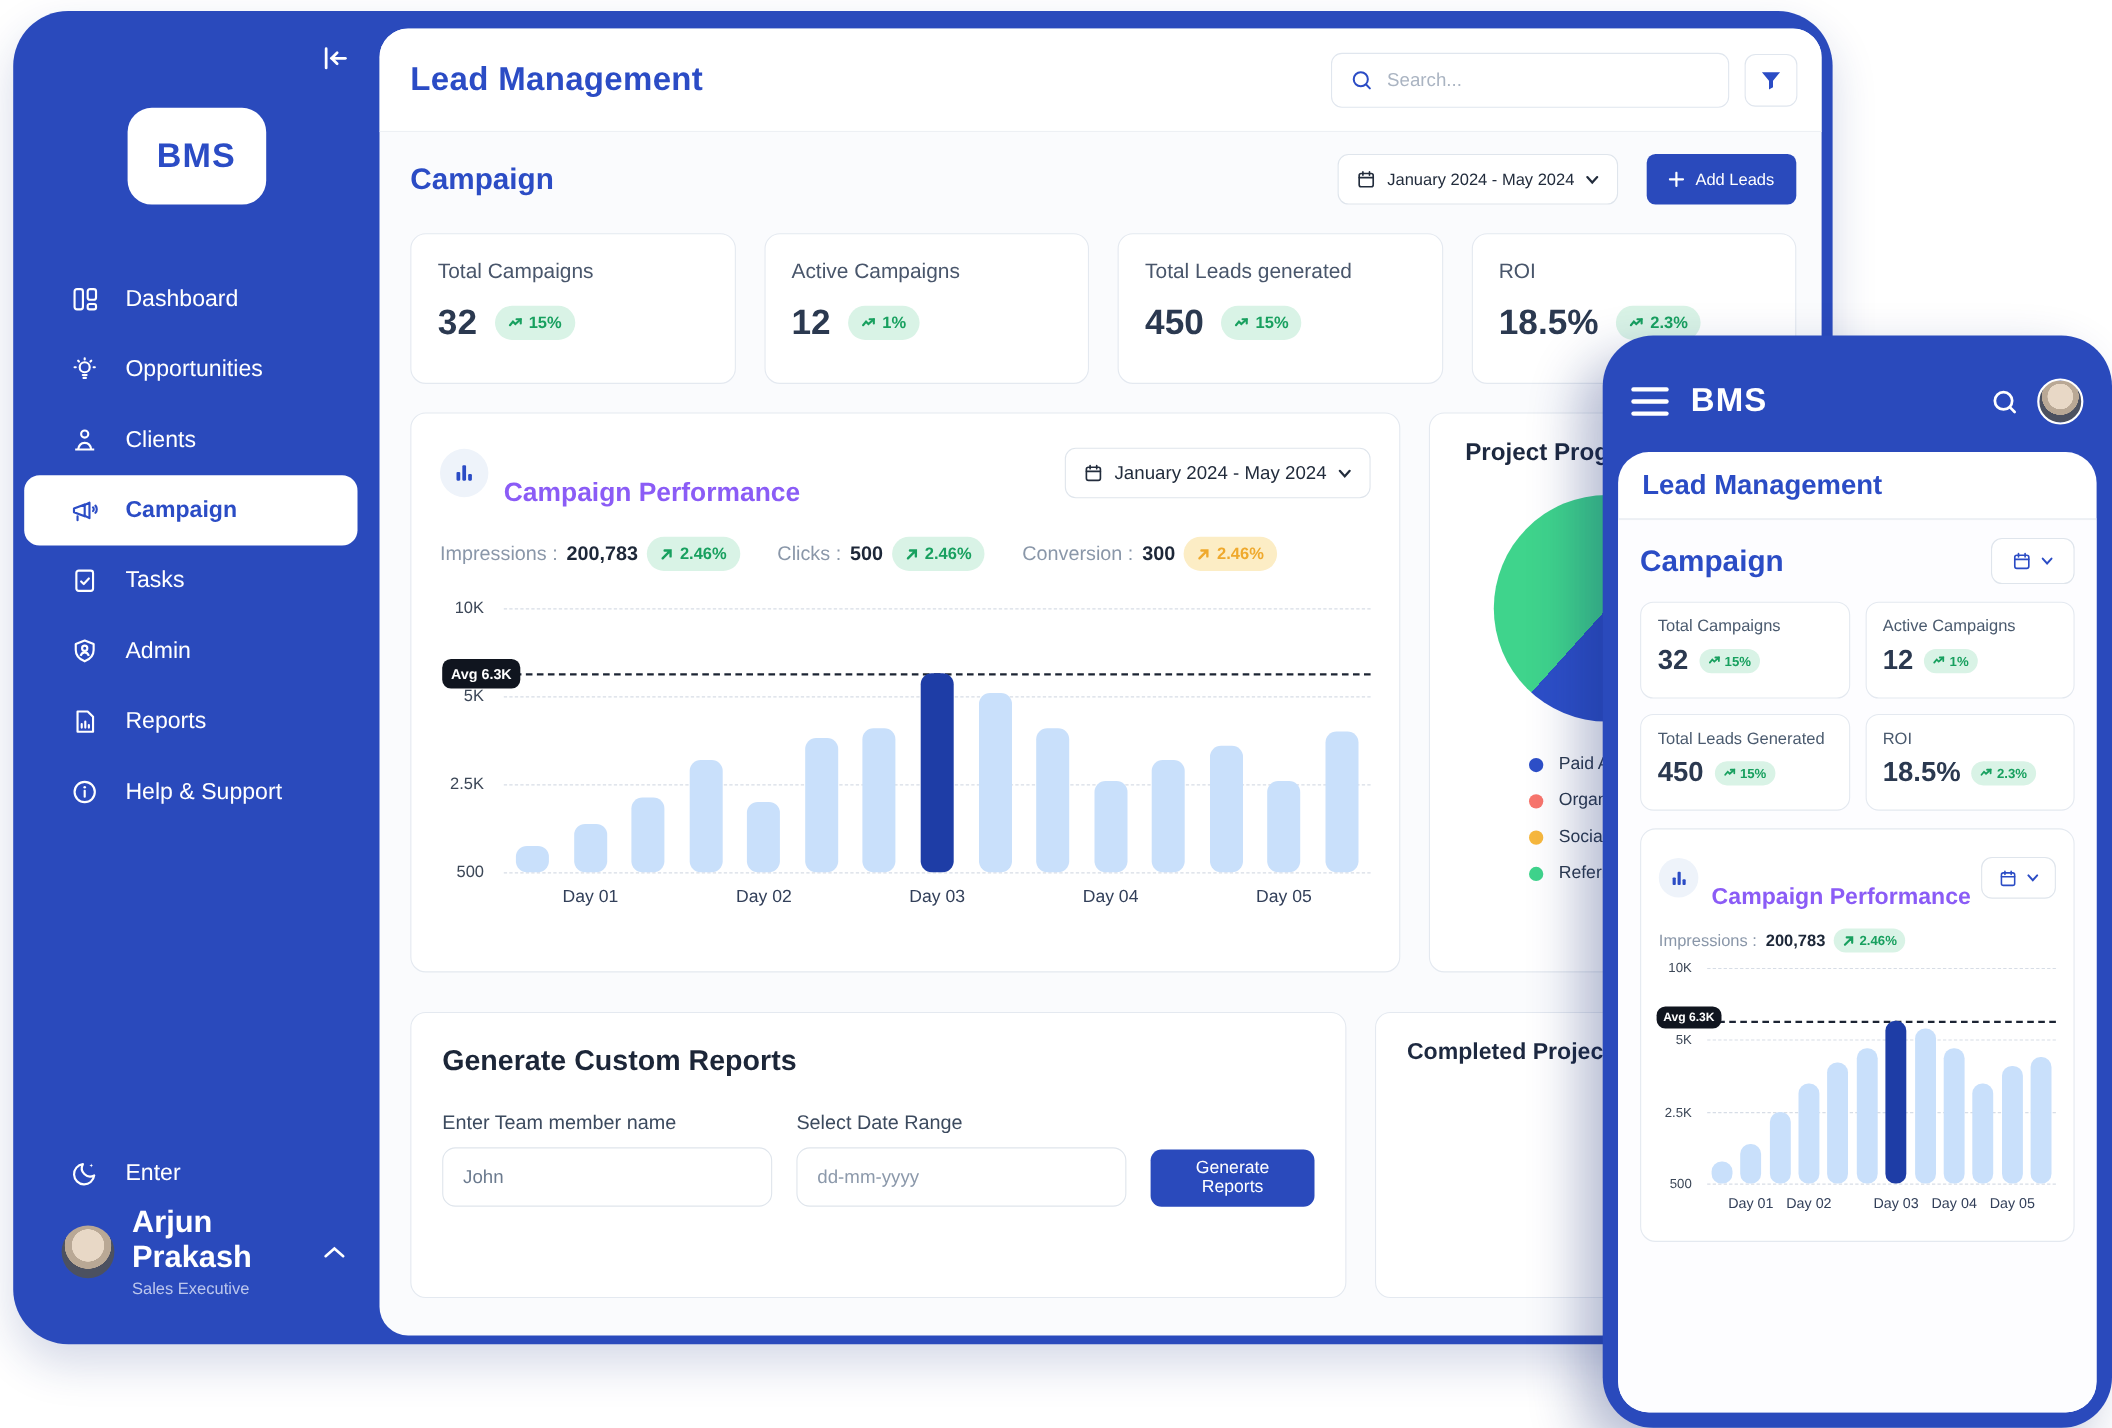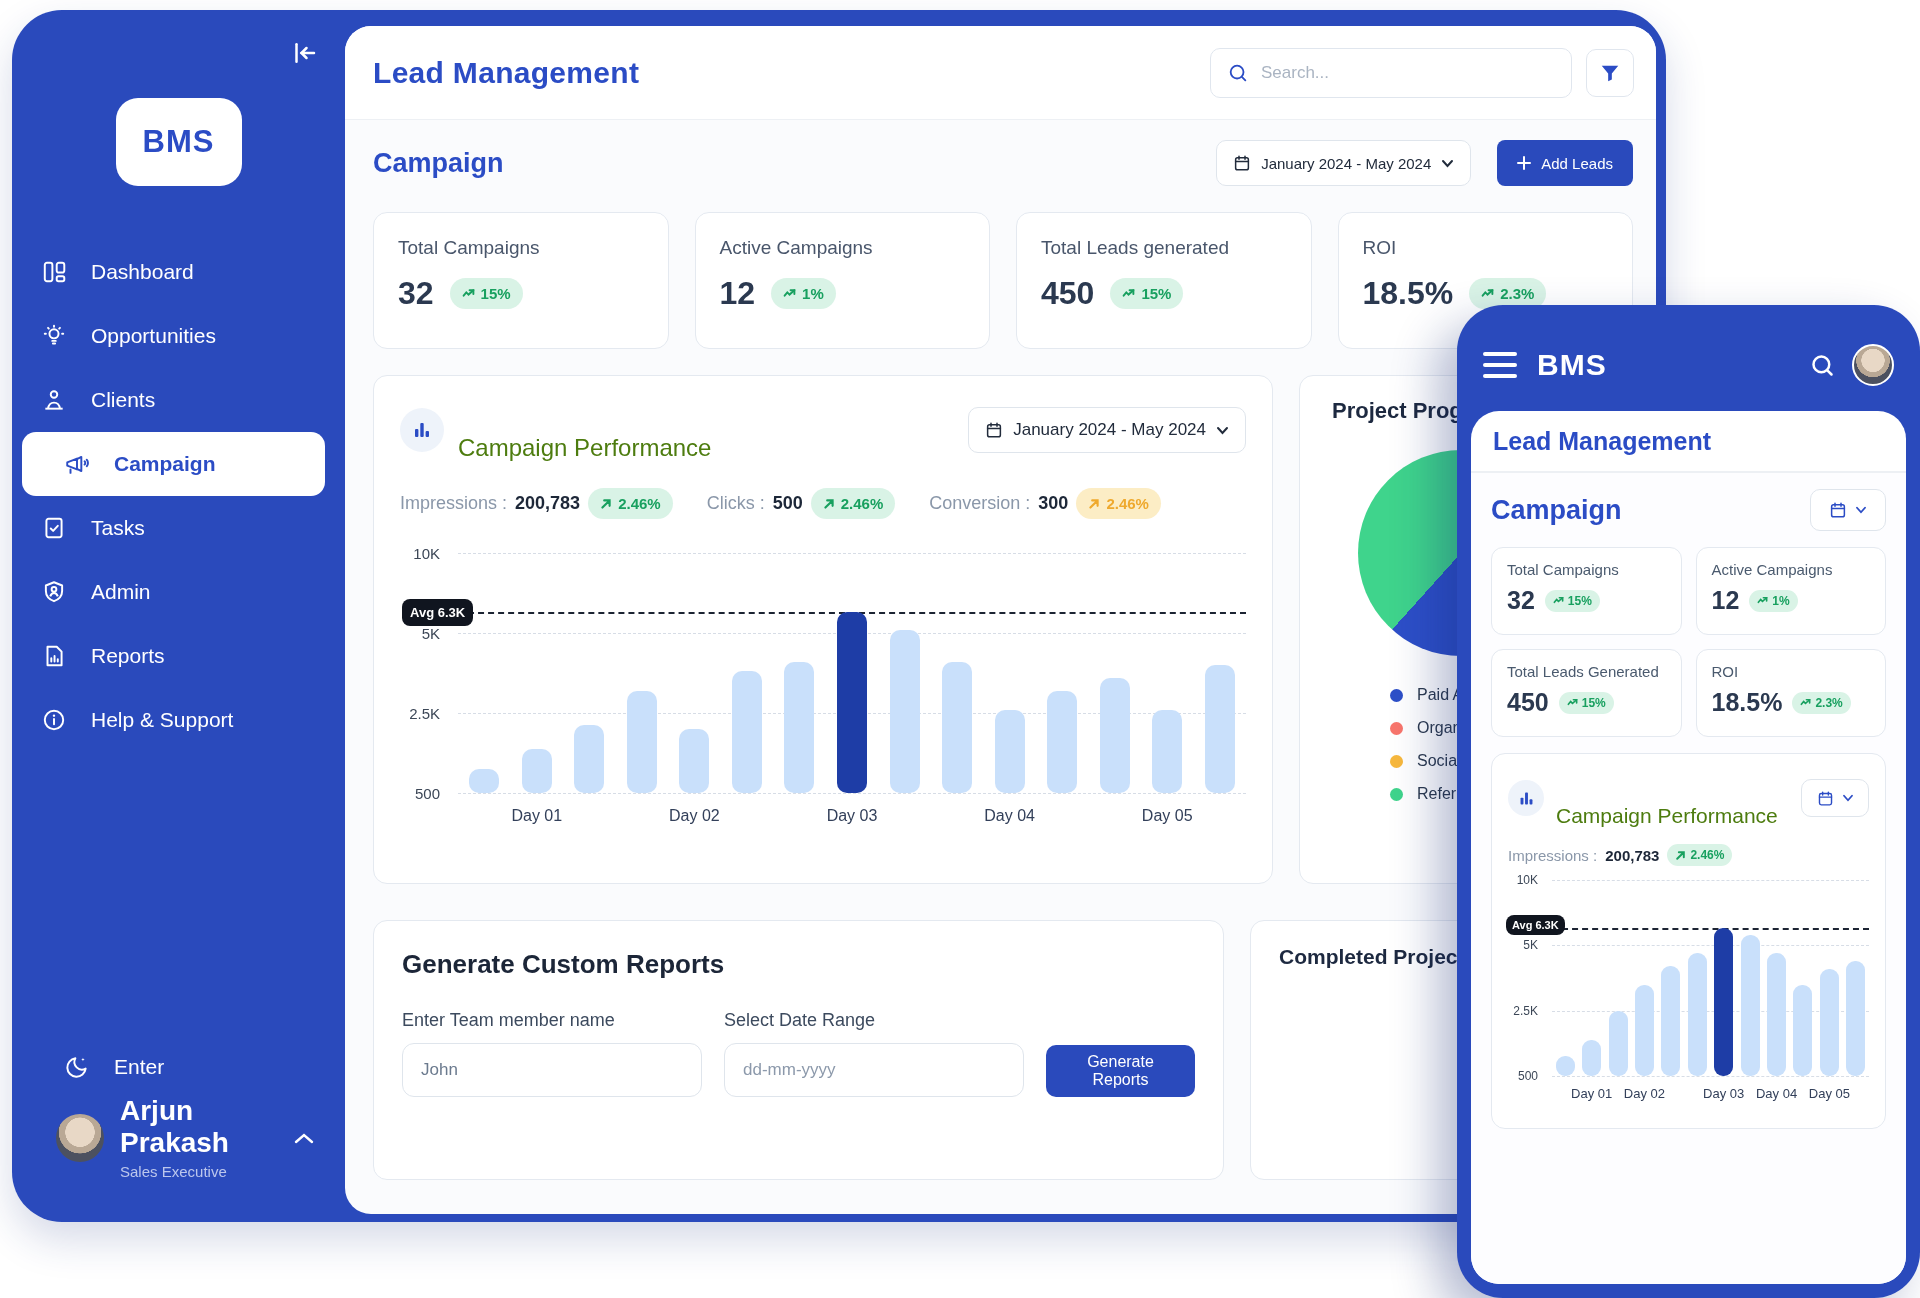--- a/index.html
+++ b/index.html
@@ -15,21 +15,21 @@
   
   .app{position:absolute;left:12px;top:10px;width:1654px;height:1212px;background:var(--blue);
        border-radius:50px;box-shadow:0 18px 40px rgba(25,50,130,.18);}
   
   .sidebar{position:absolute;left:0;top:0;bottom:0;width:333px;color:#fff;}
   .collapse-btn{position:absolute;top:28px;right:26px;cursor:pointer;}
   .logo{width:126px;height:88px;background:#fff;border-radius:22px;margin:88px auto 0;
         display:flex;align-items:center;justify-content:center;color:var(--blue-text);
         font-size:31px;font-weight:800;letter-spacing:1px;}
   .nav{margin-top:54px;}
-  .nav-item{height:64px;display:flex;align-items:center;gap:24px;padding-left:29px;
+  .nav-item{height:64px;display:flex;align-items:center;gap:24px;padding-left:52px;
             font-size:21px;color:#fff;cursor:pointer;}
   .nav-item .nicon{width:26px;height:26px;flex:none;}
   .nav-item.active{background:#fff;color:var(--blue-text);margin:0 20px 0 10px;padding-left:42px;
                    border-radius:14px;font-weight:700;}
   .dark-row{position:absolute;bottom:142px;left:52px;display:flex;align-items:center;gap:24px;font-size:21px;}
   .profile{position:absolute;bottom:42px;left:44px;right:30px;display:flex;align-items:center;gap:16px;}
   .avatar{width:48px;height:48px;border-radius:50%;flex:none;
           background:radial-gradient(circle at 50% 38%,#e8d8c6 0 38%,#b9a895 39% 55%,#4c5160 56% 100%);}
   .profile .pname{font-size:28px;font-weight:700;}
   .profile .prole{font-size:15px;color:#bcc7ed;margin-top:4px;}
@@ -62,21 +62,21 @@
   .vrow .sval{font-size:32px;font-weight:800;color:#2b3950;}
   .badge{display:inline-flex;align-items:center;gap:6px;background:var(--green-bg);color:var(--green);
          font-size:15px;font-weight:700;border-radius:16px;padding:7px 12px;white-space:nowrap;}
   .badge.yellow{background:var(--yellow-bg);color:var(--yellow);}
   
   .row2{display:grid;grid-template-columns:900px 1fr;gap:26px;margin-top:26px;}
   .card{background:#fff;border:1px solid var(--border);border-radius:14px;}
   .perf{padding:22px 26px;height:509px;}
   .phead{display:flex;align-items:center;}
   .circ-ic{width:44px;height:44px;border-radius:50%;background:#eef3fa;display:flex;align-items:center;justify-content:center;}
-  .ptitle{font-size:24px;font-weight:400;color:#4d7c0f;margin-left:14px;margin-top:36px;}
+  .ptitle{font-size:24px;font-weight:700;color:#8b5cf6;margin-left:14px;margin-top:36px;}
   .metrics{display:flex;align-items:center;gap:14px;margin-top:26px;flex-wrap:nowrap;}
   .metric{display:flex;align-items:center;gap:8px;margin-right:20px;}
   .mlabel{font-size:18px;color:#8a97a9;}
   .mval{font-size:18px;font-weight:800;color:#1d2738;}
   
   .chartwrap{position:relative;margin-top:34px;padding-left:58px;}
   .plot{position:relative;height:240px;}
   .gridline{position:absolute;left:0;right:0;border-top:1px dashed #d7dde6;}
   .avgline{position:absolute;left:0;right:0;border-top:2px dashed #1c2433;}
   .ytick{position:absolute;right:10px;transform:translateY(-50%);font-size:15px;color:#3c4757;}

